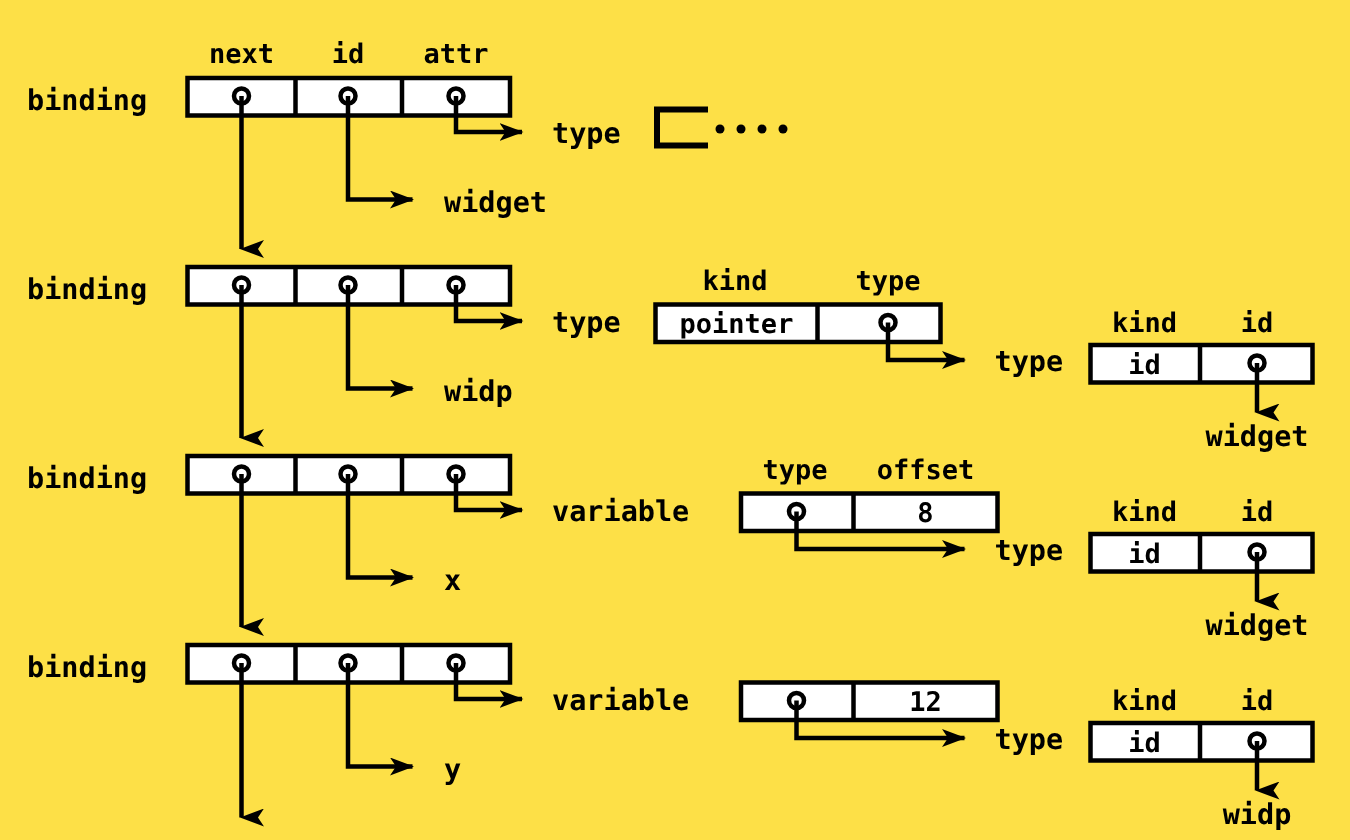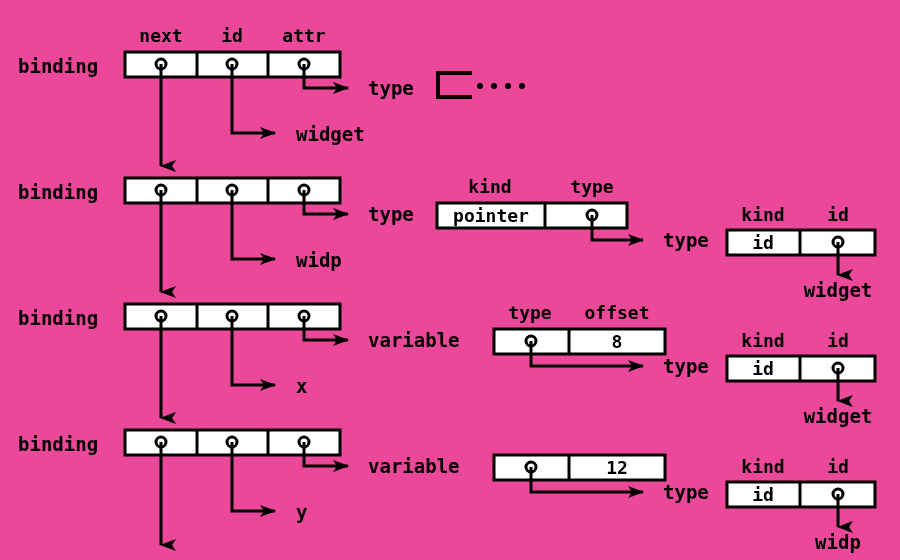--- a/index.html
+++ b/index.html
@@ -4,21 +4,21 @@
 <style>
   html, body {
     margin: 0;
     padding: 0;
     background: #ffffff;
   }
   #diagram-root {
     position: relative;
     width: 900px;
     height: 560px;
-    background: #ec4899;
+    background: #fde047;
     font-family: "DejaVu Sans Mono", "Liberation Mono", monospace;
     overflow: hidden;
   }
   svg#diagram-svg {
     position: absolute;
     left: 0;
     top: 0;
     width: 900px;
     height: 560px;
     display: block;

